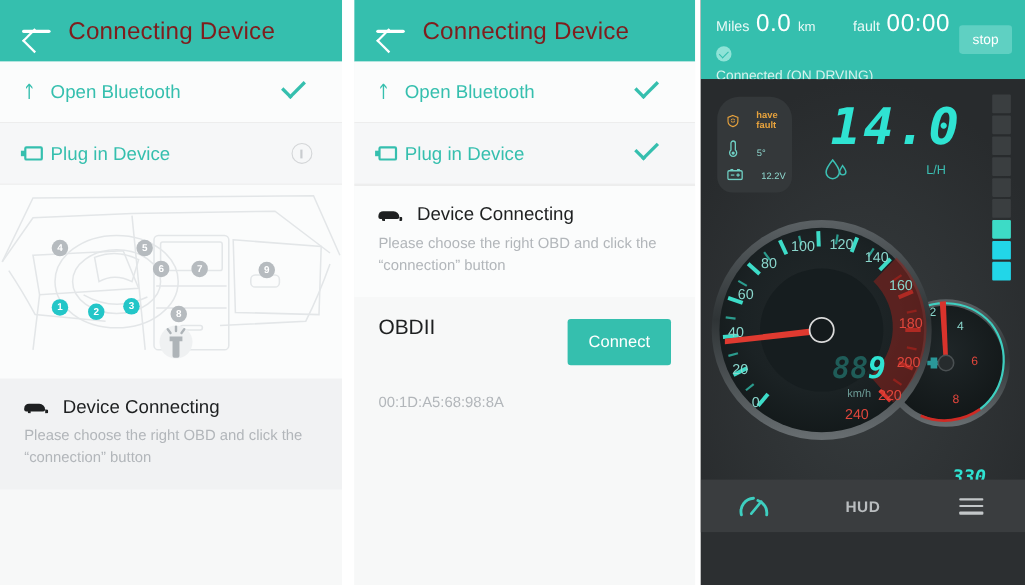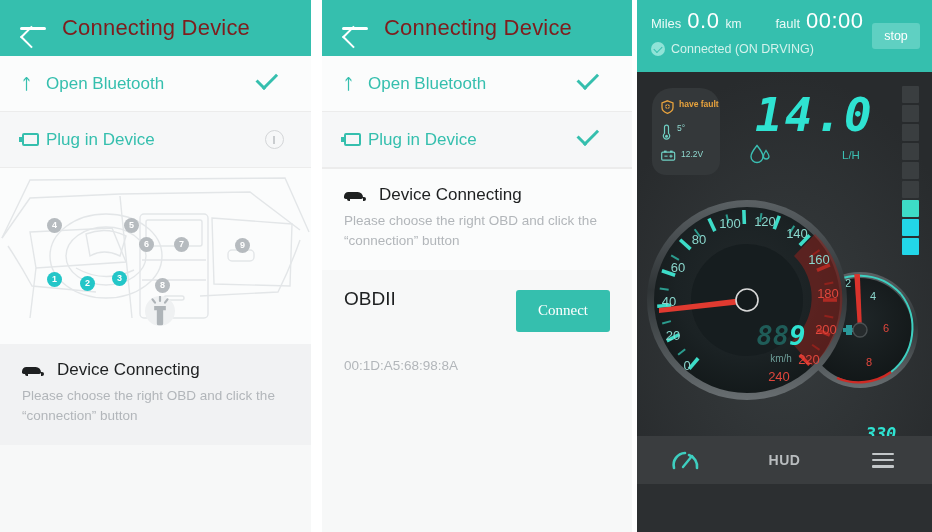--- a/index.html
+++ b/index.html
@@ -99,31 +99,31 @@
     border-left:3px solid #1e2021; border-right:3px solid #1e2021; border-radius:2px;
   }
 
   
   .dev-row { display: flex; align-items: flex-start; padding: 18px 22px 0 22px; background: #f7f8f8; }
   .dev-info { flex: 1; }
   .dev-name { font-size: 19px; color: #1e2021; margin-bottom: 6px; }
   .dev-mac { font-size: 13.5px; color: #b2b6ba; margin-top: 48px; }
   .connect-btn {
     width: 94px; height: 42px; background: #35bfae; color: #ffffff; border: none;
-    font-size: 15px; font-family: Liberation Serif, serif; border-radius: 3px; cursor: pointer; margin-top: 2px;
+    font-size: 15px; font-family: Liberation Sans, sans-serif; border-radius: 3px; cursor: pointer; margin-top: 2px;
   }
 
   
   .hud-top { background: #35bfae; padding: 8px 12px 8px 14px; position: relative; height: 72px; }
   .hud-stats { display: flex; align-items: baseline; gap: 6px; color: #ffffff; }
   .stat-label { font-size: 13px; color: #eafaf7; }
   .stat-value { font-size: 22px; font-weight: 400; color: #ffffff; letter-spacing: 0.5px; }
   .stat-unit { font-size: 12px; color: #eafaf7; }
   .spacer-mid { width: 22px; }
-  .hud-status { display: flex; align-items: flex-start; gap: 6px; margin-top: 8px; }
+  .hud-status { display: flex; align-items: flex-start; gap: 6px; margin-top: 8px; flex-direction: column; }
   .status-dot {
     width: 14px; height: 14px; border-radius: 50%; background: #8fe3d7;
     display: flex; align-items: center; justify-content: center; flex: 0 0 14px;
   }
   .status-dot::after {
     content: ""; width: 7px; height: 4px; border-left: 1.6px solid #35bfae;
     border-bottom: 1.6px solid #35bfae; transform: rotate(-45deg); margin-top: -2px;
   }
   .status-text { font-size: 12.5px; color: #d3f2ec; }
   .stop-btn {
@@ -133,21 +133,21 @@
   }
 
   .hud-body { position: relative; height: 412px; background: #2b2e30; overflow: hidden; }
   .hud-body .hb-bg { position: absolute; inset: 0; width: 100%; height: 100%; }
 
   .info-pod {
     position: absolute; left: 15px; top: 16px; width: 68px; height: 87px;
     background: #34383a; border-radius: 20px 20px 14px 14px;
     padding: 12px 0 0 0;
   }
-  .pod-line { display: flex; align-items: flex-start; gap: 5px; padding-left: 9px; margin-bottom: 10px; }
+  .pod-line { display: flex; align-items: flex-end; gap: 16px; padding-left: 9px; margin-bottom: 10px; }
   .pod-text { font-size: 8.5px; line-height: 1; }
   .pod-text.fault { color: #e8a33d; font-weight: 700; }
   .pod-text.teal { color: #8fd8cf; }
 
   .big-readout {
     position: absolute; left: 118px; top: 20px; font-family: "DejaVu Sans Mono", monospace;
     font-size: 46px; color: #2fe3d2; letter-spacing: 2px; line-height: 1;
     font-weight: 700; font-style: italic;
   }
   .drop-icon { position: absolute; left: 112px; top: 72px; }

